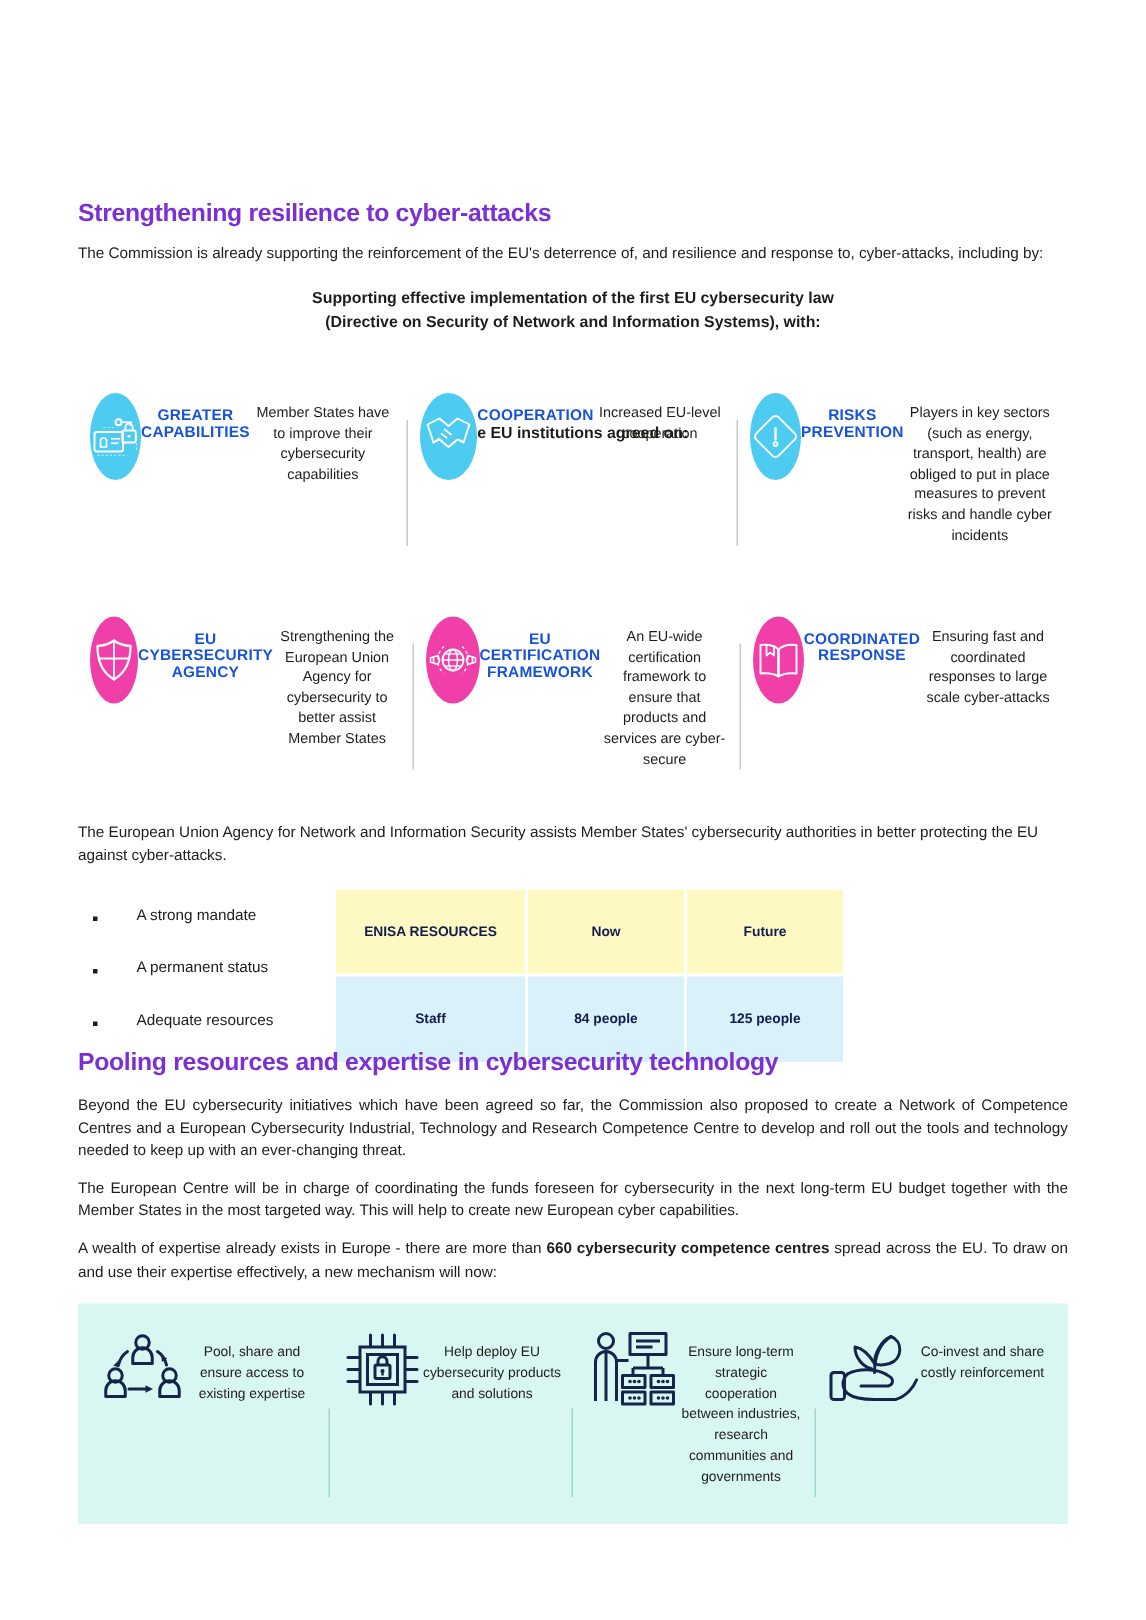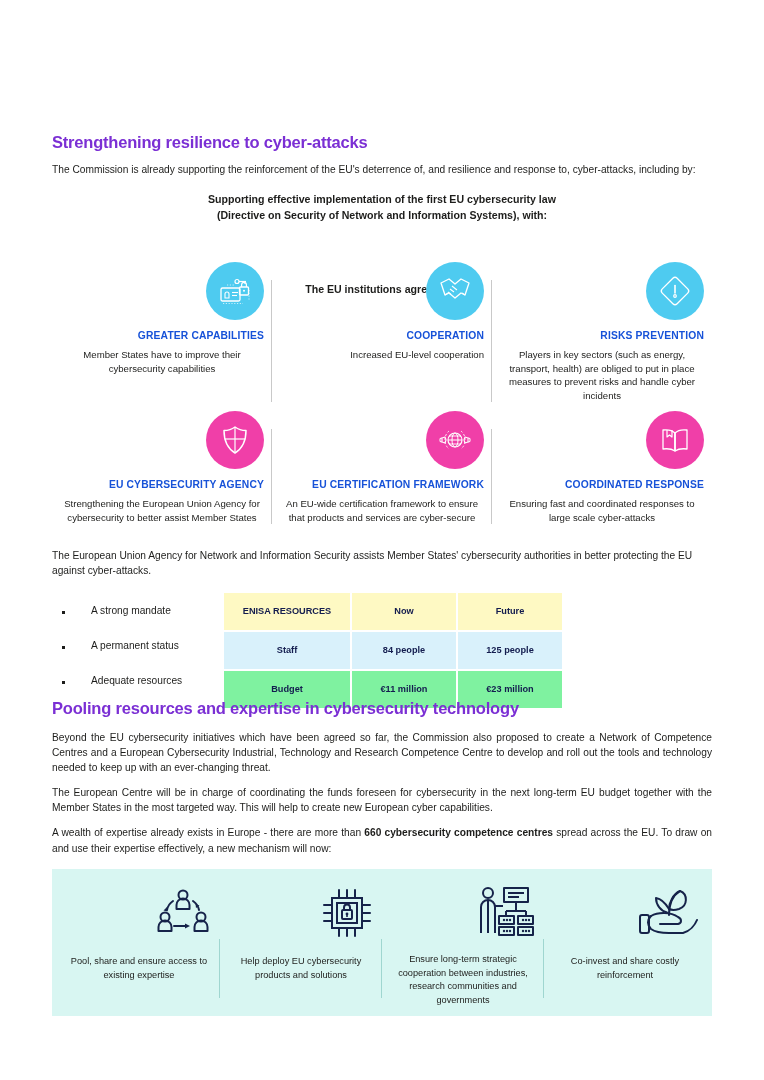--- a/index.html
+++ b/index.html
@@ -36,21 +36,21 @@
     text-align: center;
     font-size: 10.6px;
     font-weight: bold;
     color: #1d1d1b;
   }
 
   
   .icon-row { display: flex; width: 660px; margin-left: 52px; }
   .icon-col {
     flex: 1 1 0;
-    display: flex; flex-direction: column; align-items: flex-end;
+    display: flex; flex-direction: row; align-items: flex-start;
     padding: 0 8px;
     position: relative;
   }
   .icon-col.divider-right::after {
     content: "";
     position: absolute; right: 0; top: 18px; bottom: 0;
     width: 1px; background: #c9c9c9;
   }
   .circle {
     width: 58px; height: 58px; border-radius: 50%;
@@ -125,21 +125,21 @@
   
   .teal-panel {
     position: absolute;
     left: 52px; top: 869px;
     width: 660px; height: 147px;
     background: #d8f6f2;
   }
   .teal-row { display: flex; height: 100%; padding: 14px 6px 8px 6px; }
   .teal-col {
     flex: 1 1 0;
-    display: flex; flex-direction: column; align-items: flex-end;
+    display: flex; flex-direction: row; align-items: flex-start;
     position: relative; padding: 0 8px;
   }
   .teal-col.div::after {
     content: "";
     position: absolute; right: 0; top: 56px; bottom: 10px;
     width: 1px; background: #9fd6d0;
   }
   .teal-icon { height: 60px; display: flex; align-items: center; justify-content: center; }
   .teal-caption {
     margin-top: 12px;
@@ -303,25 +303,20 @@
         <tbody>
           <tr>
             <td class="hdr">ENISA RESOURCES</td>
             <td class="hdr">Now</td>
             <td class="hdr">Future</td>
           </tr>
           <tr>
             <td class="staff">Staff</td>
             <td class="staff">84 people</td>
             <td class="staff">125 people</td>
-          </tr>
-          <tr>
-            <td class="budget">Budget</td>
-            <td class="budget">€11 million</td>
-            <td class="budget">€23 million</td>
           </tr>
         </tbody>
       </table>
 
     </div>
   </div>
 
   <div style="position:absolute;left:52px;top:699px;width:660px;">
     <div class="section-heading">Pooling resources and expertise in cybersecurity technology</div>
   </div>

